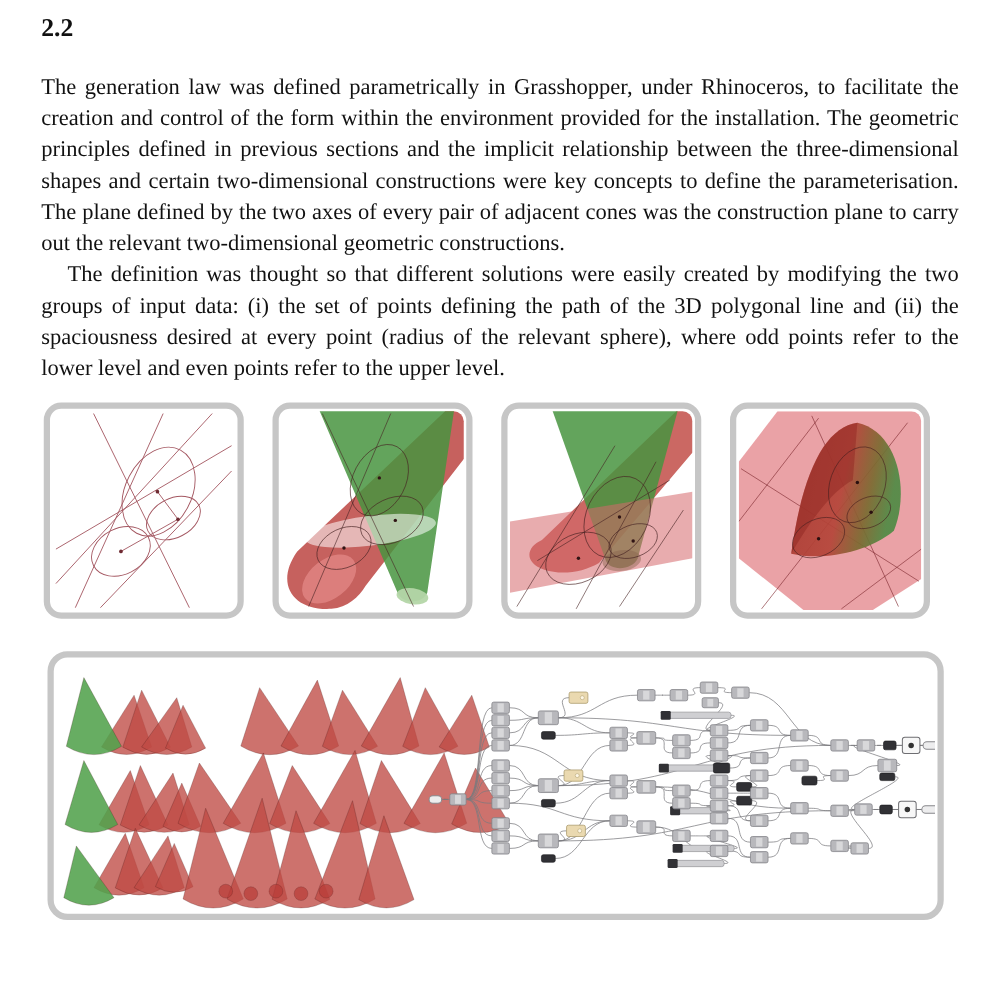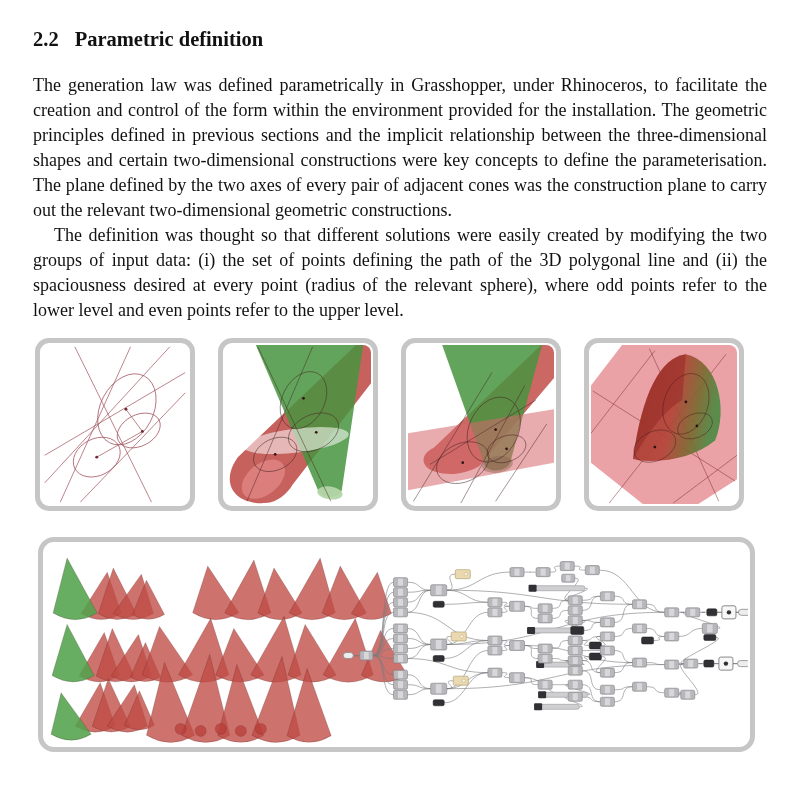--- a/index.html
+++ b/index.html
@@ -2,22 +2,22 @@
 <html><head>
 <meta charset="utf-8">
 <style>
   html,body{margin:0;padding:0;}
   body{
     width:800px;height:800px;background:#ffffff;
     font-family:"Liberation Serif","DejaVu Serif",serif;
     color:#111;overflow:hidden;
   }
   .page{padding:10px 33px 0 33px;}
-  .heading{display:flex;align-items:flex-end;gap:16px;
-    font-size:20.5px;font-weight:bold;margin:18px 0 22px 0;}
+  .heading{display:flex;align-items:flex-end;gap:46px;
+    font-size:20.5px;font-weight:bold;margin:2px 0 22px 0;}
   .body-text p{
     font-size:18px;line-height:25px;text-align:justify;
     margin:0;text-justify:inter-word;
   }
   .body-text p.indent{text-indent:21px;}
   .panels-row{display:flex;gap:23px;margin:15px 0 0 2px;}
   .panel{
     width:160px;height:173px;box-sizing:border-box;flex:0 0 auto;
     border:5px solid #c6c6c6;border-radius:14px;background:#fff;
     padding:2px;
@@ -29,21 +29,20 @@
   }
   .big-panel svg{width:100%;height:100%;display:block;border-radius:10px;}
 </style>
 </head>
 <body>
 
 <div class="page">
 
   <div class="heading">
     <span>2.2</span>
-    <span>Parametric definition</span>
   </div>
 
   <div class="body-text">
     <p>The generation law was defined parametrically in Grasshopper, under Rhinoceros, to facilitate the creation and control of the form within the environment provided for the installation. The geometric principles defined in previous sections and the implicit relationship between the three-dimensional shapes and certain two-dimensional constructions were key concepts to define the parameterisation. The plane defined by the two axes of every pair of adjacent cones was the construction plane to carry out the relevant two-dimensional geometric constructions.</p>
     <p class="indent">The definition was thought so that different solutions were easily created by modifying the two groups of input data: (i) the set of points defining the path of the 3D polygonal line and (ii) the spaciousness desired at every point (radius of the relevant sphere), where odd points refer to the lower level and even points refer to the upper level.</p>
   </div>
 
   <div class="panels-row">
 
     <div class="panel">

